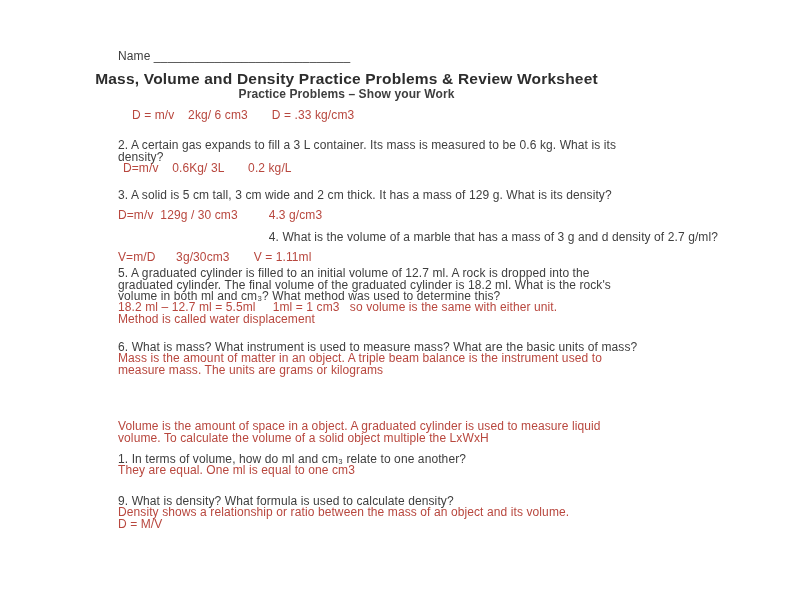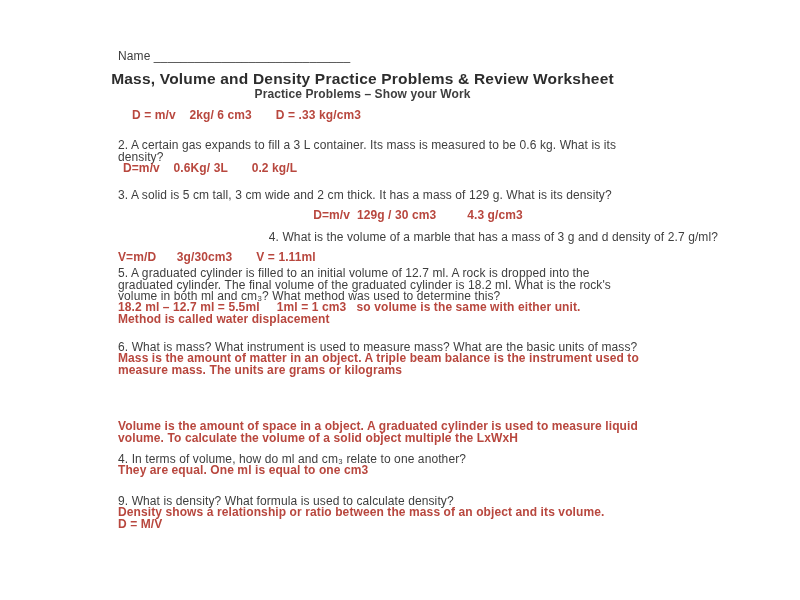--- a/index.html
+++ b/index.html
@@ -18,23 +18,23 @@
   .line {
     position: absolute;
     left: 118px;
     width: 600px;
     font-size: 12px;
     line-height: 11.5px;
     letter-spacing: 0.1px;
     white-space: pre-wrap;
     color: var(--q, #3e3e3e);
   }
-  .answer { color: var(--a, #b8473e); font-weight: bold; }
+  .answer { color: var(--a, #b8473e); }
   .bold { font-weight: bold; }
-  .centered { left: 16px; width: 693px; text-align: center; }
+  .centered { left: 0; width: 693px; text-align: center; }
   .title-text {
     font-size: 15.5px;
     line-height: 16px;
     color: #2d2d2d;
     letter-spacing: 0.2px;
   }
 </style>
 </head>
 <body>
 
@@ -46,38 +46,38 @@
 
   <div class="line centered bold" style="top:89px;">Practice Problems – Show your Work</div>
 
   <div class="line answer" style="top:110px; left:132px;">D = m/v    2kg/ 6 cm3       D = .33 kg/cm3</div>
 
   <div class="line" style="top:140px;">2. A certain gas expands to fill a 3 L container. Its mass is measured to be 0.6 kg. What is its
 density?</div>
   <div class="line answer" style="top:163px; left:123px;">D=m/v    0.6Kg/ 3L       0.2 kg/L</div>
 
   <div class="line" style="top:190px;">3. A solid is 5 cm tall, 3 cm wide and 2 cm thick. It has a mass of 129 g. What is its density?</div>
-  <div class="line answer" style="top:210px;text-align:center;">D=m/v  129g / 30 cm3         4.3 g/cm3</div>
+  <div class="line answer" style="top:210px;">D=m/v  129g / 30 cm3         4.3 g/cm3</div>
 
   <div class="line" style="top:232px;text-align:right;">4. What is the volume of a marble that has a mass of 3 g and d density of 2.7 g/ml?</div>
   <div class="line answer" style="top:252px;">V=m/D      3g/30cm3       V = 1.11ml</div>
 
   <div class="line" style="top:268px;">5. A graduated cylinder is filled to an initial volume of 12.7 ml. A rock is dropped into the
 graduated cylinder. The final volume of the graduated cylinder is 18.2 ml. What is the rock's
 volume in both ml and cm₃? What method was used to determine this?</div>
   <div class="line answer" style="top:302px;">18.2 ml – 12.7 ml = 5.5ml     1ml = 1 cm3   so volume is the same with either unit.
 Method is called water displacement</div>
 
   <div class="line" style="top:342px;">6. What is mass? What instrument is used to measure mass? What are the basic units of mass?</div>
   <div class="line answer" style="top:353px;">Mass is the amount of matter in an object. A triple beam balance is the instrument used to
 measure mass. The units are grams or kilograms</div>
 
   <div class="line answer" style="top:421px;">Volume is the amount of space in a object. A graduated cylinder is used to measure liquid
 volume. To calculate the volume of a solid object multiple the LxWxH</div>
 
-  <div class="line" style="top:454px;">4. In terms of volume, how do ml and cm₃ relate to one another?</div>
+  <div class="line" style="top:454px;">1. In terms of volume, how do ml and cm₃ relate to one another?</div>
   <div class="line answer" style="top:465px;">They are equal. One ml is equal to one cm3</div>
 
   <div class="line" style="top:496px;">9. What is density? What formula is used to calculate density?</div>
   <div class="line answer" style="top:507px;">Density shows a relationship or ratio between the mass of an object and its volume.
 D = M/V</div>
 
 </div>
 
 </body></html>

